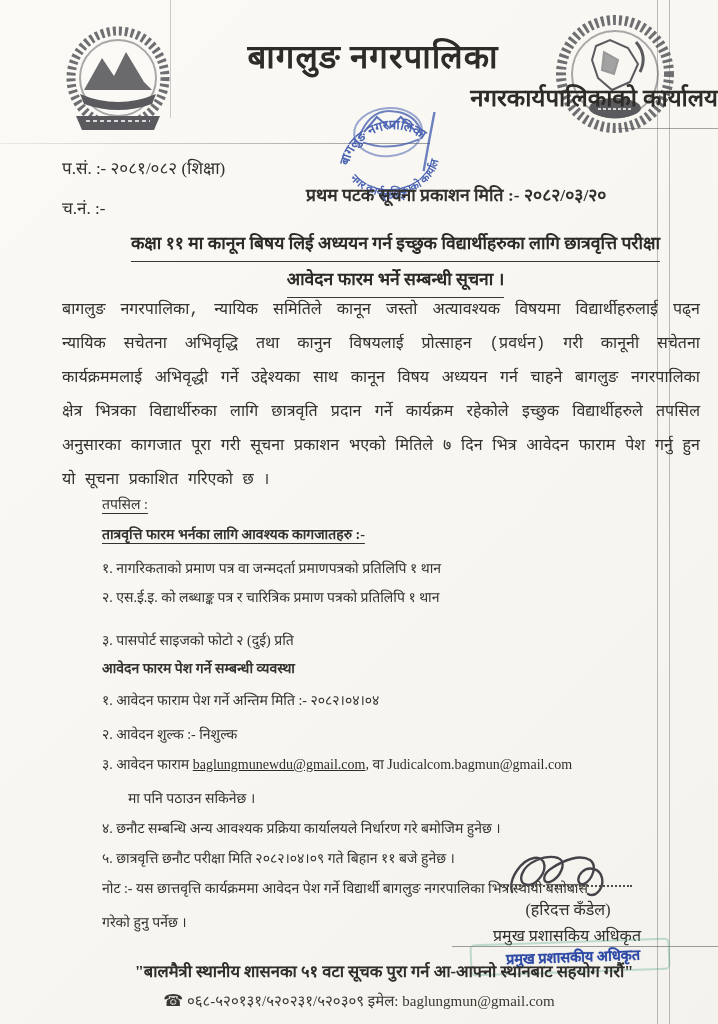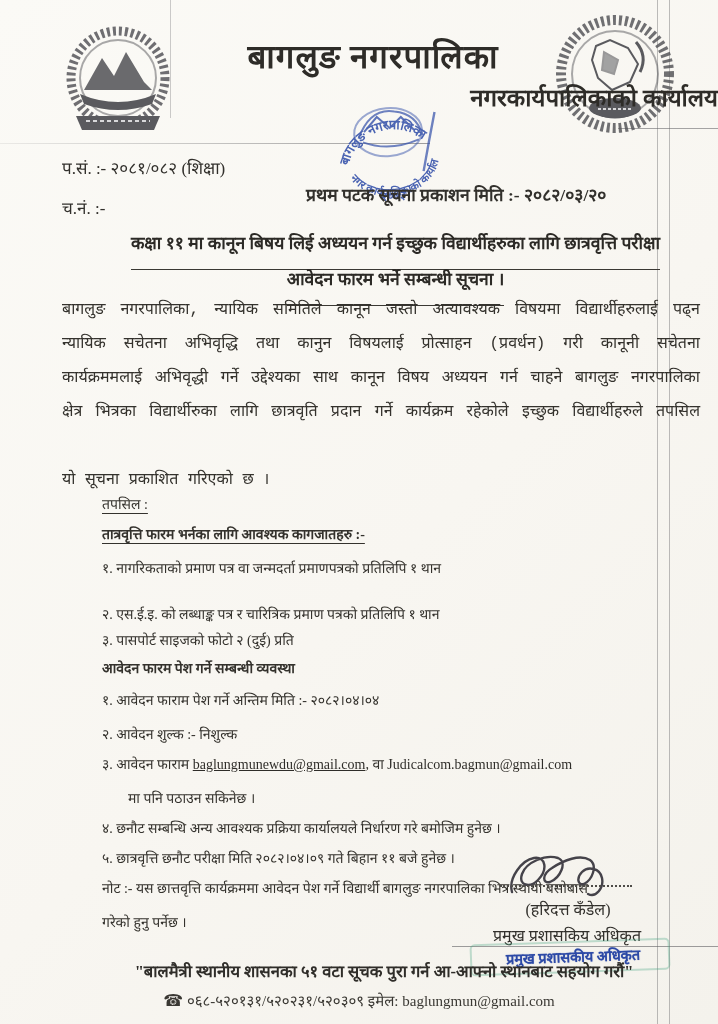--- a/index.html
+++ b/index.html
@@ -16,21 +16,21 @@
   
   .title-main{left:0;right:0;top:33px;text-align:center;font-size:33px;font-weight:700;letter-spacing:1px;color:#2e2c28;padding-left:28px;}
   .title-sub{left:0;right:0;top:80px;text-align:right;font-size:24px;font-weight:700;color:#2e2c28;padding-left:28px;}
   
   .meta{font-size:17px;}
   .ref{left:62px;top:156px;}
   .ch{left:62px;top:196px;}
   .pubdate{left:306px;top:182px;font-size:17.5px;font-weight:600;}
   
   .subject{left:40px;right:10px;text-align:center;font-size:17.5px;font-weight:700;color:#2c2a26;}
-  .subject span{border-bottom:1.6px solid #3a3833;padding-bottom:16px;margin-left:43px;}
+  .subject span{border-bottom:1.6px solid #3a3833;padding-bottom:8px;margin-left:43px;}
   .sub1{top:230px;}
   .sub2{top:266px;}
   
   .pline{left:62px;width:638px;font-size:16px;line-height:20px;
          text-align:justify;text-align-last:justify;color:#34322d;font-family:Liberation Mono, monospace;}
   .pline.last{text-align:right;text-align-last:left;}
   
   .plain{left:62px;font-size:14px;color:#34322d;margin-left:40px;}
   .u{text-decoration:underline;text-underline-offset:4px;}
   .bold{font-weight:700;}
@@ -126,27 +126,28 @@
   <div class="abs meta ch">च.नं. :-</div>
   <div class="abs pubdate">प्रथम पटक सूचना प्रकाशन मिति :- २०८२/०३/२०</div>
 
   <div class="abs subject sub1"><span>कक्षा ११ मा कानून बिषय लिई अध्ययन गर्न इच्छुक विद्यार्थीहरुका लागि छात्रवृत्ति परीक्षा</span></div>
   <div class="abs subject sub2"><span>आवेदन फारम भर्ने सम्बन्धी सूचना ।</span></div>
 
   <div class="abs pline" style="top:300px;">बागलुङ नगरपालिका, न्यायिक समितिले कानून जस्तो अत्यावश्यक विषयमा विद्यार्थीहरुलाई पढ्न</div>
   <div class="abs pline" style="top:334px;">न्यायिक सचेतना अभिवृद्धि तथा कानुन विषयलाई प्रोत्साहन (प्रवर्धन) गरी कानूनी सचेतना</div>
   <div class="abs pline" style="top:368px;">कार्यक्रममलाई अभिवृद्धी गर्ने उद्देश्यका साथ कानून विषय अध्ययन गर्न चाहने बागलुङ नगरपालिका</div>
   <div class="abs pline" style="top:402px;">क्षेत्र भित्रका विद्यार्थीरुका लागि छात्रवृति प्रदान गर्ने कार्यक्रम रहेकोले इच्छुक विद्यार्थीहरुले तपसिल</div>
+  <div class="abs pline" style="top:436px;">अनुसारका कागजात पूरा गरी सूचना प्रकाशन भएको मितिले ७ दिन भित्र आवेदन फाराम पेश गर्नु हुन</div>
   <div class="abs pline last" style="top:470px;">यो सूचना प्रकाशित गरिएको छ ।</div>
 
   <div class="abs plain u" style="top:494px;">तपसिल :</div>
 
   <div class="abs plain bold u" style="top:524px;">तात्रवृत्ति फारम भर्नका लागि आवश्यक कागजातहरु :-</div>
   <div class="abs plain" style="top:558px;">१. नागरिकताको प्रमाण पत्र वा जन्मदर्ता प्रमाणपत्रको प्रतिलिपि १ थान</div>
-  <div class="abs plain" style="top:604px;">२. एस.ई.इ. को लब्धाङ्क  पत्र र चारित्रिक प्रमाण पत्रको प्रतिलिपि १ थान</div>
+  <div class="abs plain" style="top:587px;">२. एस.ई.इ. को लब्धाङ्क  पत्र र चारित्रिक प्रमाण पत्रको प्रतिलिपि १ थान</div>
   <div class="abs plain" style="top:630px;">३. पासपोर्ट साइजको फोटो २ (दुई) प्रति</div>
 
   <div class="abs plain bold" style="top:658px;">आवेदन फारम पेश गर्ने सम्बन्धी व्यवस्था</div>
   <div class="abs plain" style="top:690px;">१. आवेदन फाराम पेश गर्ने अन्तिम मिति :- २०८२।०४।०४</div>
   <div class="abs plain" style="top:724px;">२. आवेदन  शुल्क :- निशुल्क</div>
   <div class="abs plain" style="top:754px;width:638px;">
     <span>३. आवेदन फाराम </span><span class="email-link">baglungmunewdu@gmail.com</span><span>, वा </span><span class="email-plain">Judicalcom.bagmun@gmail.com</span>
   </div>
   <div class="abs plain" style="top:788px;left:88px;">मा पनि पठाउन सकिनेछ ।</div>
   <div class="abs plain" style="top:818px;">४. छनौट सम्बन्धि अन्य आवश्यक प्रक्रिया कार्यालयले निर्धारण गरे बमोजिम हुनेछ ।</div>

